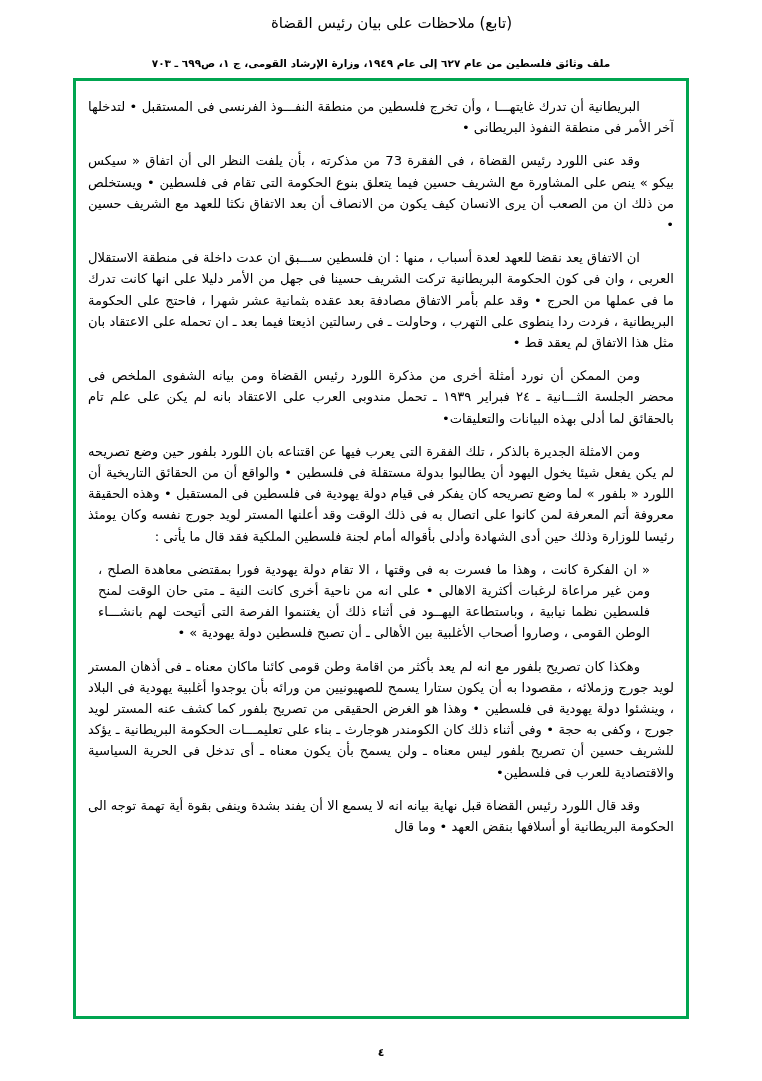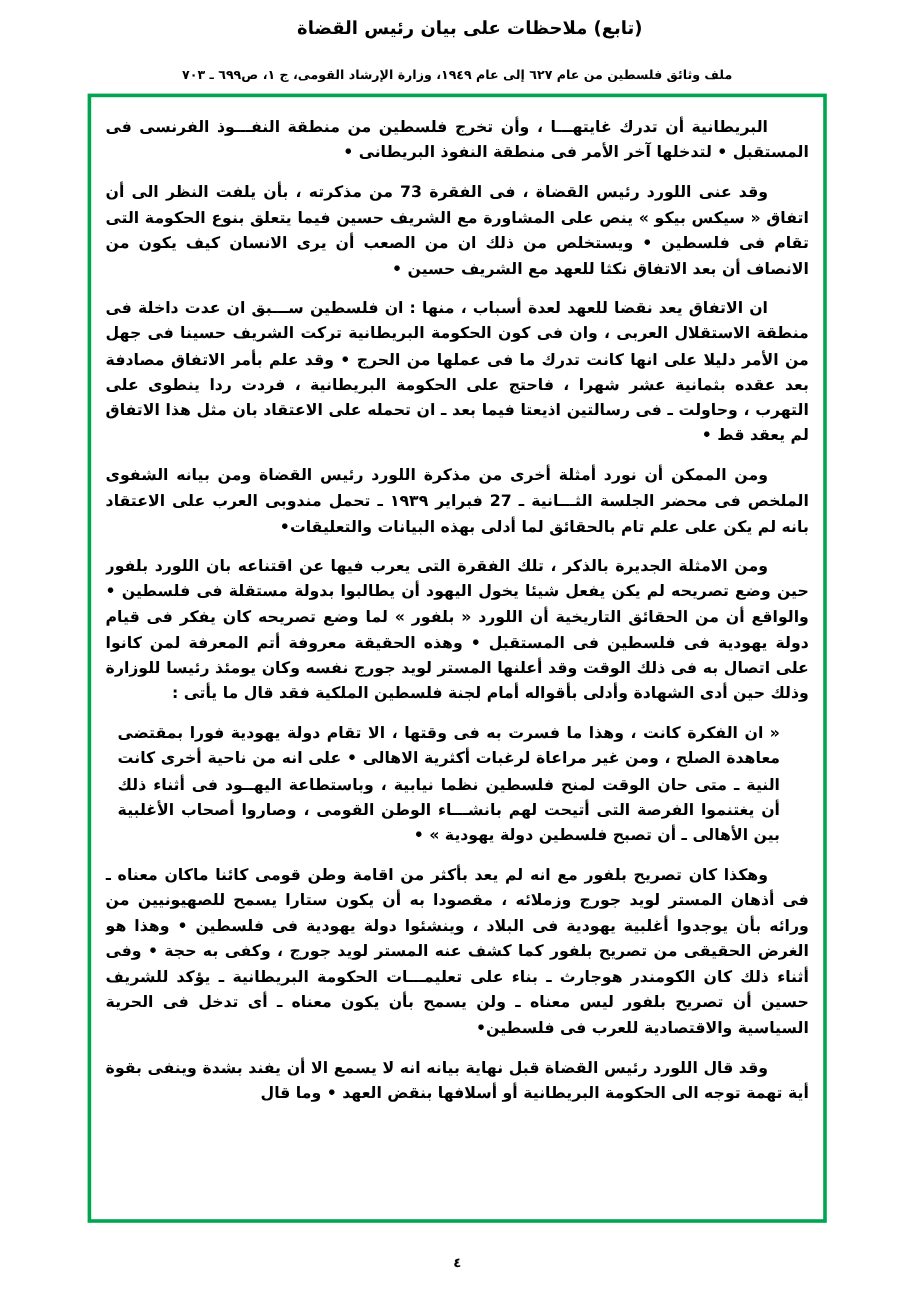--- a/index.html
+++ b/index.html
@@ -20,21 +20,21 @@
     height: 1081px;
     position: relative;
     box-sizing: border-box;
   }
   .header {
     text-align: center;
     padding-top: 14px;
   }
   .doc-title {
     font-size: 15px;
-    font-weight: bold;
+    font-weight: normal;
     letter-spacing: 0px;
     line-height: 1.3;
     direction: rtl;
     margin-left: 21px;
   }
   .doc-subtitle {
     font-size: 10.5px;
     font-weight: bold;
     margin-top: 23px;
     direction: rtl;
@@ -58,21 +58,20 @@
     text-align: justify;
     font-size: 13.1px;
     line-height: 1.62;
     overflow: hidden;
   }
   p.para {
     margin: 0 0 12px 0;
     text-indent: 34px;
     text-align: justify;
     text-align-last: right;
-    font-weight: bold;
   }
   p.para.quote {
     text-indent: 0;
     margin-right: 24px;
     margin-left: 10px;
   }
   p.para.last {
     margin-bottom: 0;
   }
   .page-number {
@@ -94,21 +93,21 @@
     <div class="doc-title">(تابع) ملاحظات على بيان رئيس القضاة</div>
     <div class="doc-subtitle">ملف وثائق فلسطين من عام ٦٢٧ إلى عام ١٩٤٩، وزارة الإرشاد القومى، ج ١، ص٦٩٩ ـ ٧٠٣</div>
   </div>
 
   <div class="frame"></div>
 
   <div class="content">
     <p class="para">البريطانية أن تدرك غايتهـــا ، وأن تخرج فلسطين من منطقة النفـــوذ الفرنسى فى المستقبل • لتدخلها آخر الأمر فى منطقة النفوذ البريطانى •</p>
     <p class="para">وقد عنى اللورد رئيس القضاة ، فى الفقرة 73 من مذكرته ، بأن يلفت النظر الى أن اتفاق « سيكس بيكو » ينص على المشاورة مع الشريف حسين فيما يتعلق بنوع الحكومة التى تقام فى فلسطين • ويستخلص من ذلك ان من الصعب أن يرى الانسان كيف يكون من الانصاف أن بعد الاتفاق نكثا للعهد مع الشريف حسين •</p>
     <p class="para">ان الاتفاق يعد نقضا للعهد لعدة أسباب ، منها : ان فلسطين ســـبق ان عدت داخلة فى منطقة الاستقلال العربى ، وان فى كون الحكومة البريطانية تركت الشريف حسينا فى جهل من الأمر دليلا على انها كانت تدرك ما فى عملها من الحرج • وقد علم بأمر الاتفاق مصادفة بعد عقده بثمانية عشر شهرا ، فاحتج على الحكومة البريطانية ، فردت ردا ينطوى على التهرب ، وحاولت ـ فى رسالتين اذيعتا فيما بعد ـ ان تحمله على الاعتقاد بان مثل هذا الاتفاق لم يعقد قط •</p>
-    <p class="para">ومن الممكن أن نورد أمثلة أخرى من مذكرة اللورد رئيس القضاة ومن بيانه الشفوى الملخص فى محضر الجلسة الثـــانية ـ 27 فبراير ١٩٣٩ ـ تحمل مندوبى العرب على الاعتقاد بانه لم يكن على علم تام بالحقائق لما أدلى بهذه البيانات والتعليقات•</p>
+    <p class="para">ومن الممكن أن نورد أمثلة أخرى من مذكرة اللورد رئيس القضاة ومن بيانه الشفوى الملخص فى محضر الجلسة الثـــانية ـ ٢٤ فبراير ١٩٣٩ ـ تحمل مندوبى العرب على الاعتقاد بانه لم يكن على علم تام بالحقائق لما أدلى بهذه البيانات والتعليقات•</p>
     <p class="para">ومن الامثلة الجديرة بالذكر ، تلك الفقرة التى يعرب فيها عن اقتناعه بان اللورد بلفور حين وضع تصريحه لم يكن يفعل شيئا يخول اليهود أن يطالبوا بدولة مستقلة فى فلسطين • والواقع أن من الحقائق التاريخية أن اللورد « بلفور » لما وضع تصريحه كان يفكر فى قيام دولة يهودية فى فلسطين فى المستقبل • وهذه الحقيقة معروفة أتم المعرفة لمن كانوا على اتصال به فى ذلك الوقت وقد أعلنها المستر لويد جورج نفسه وكان يومئذ رئيسا للوزارة وذلك حين أدى الشهادة وأدلى بأقواله أمام لجنة فلسطين الملكية فقد قال ما يأتى :</p>
     <p class="para quote">« ان الفكرة كانت ، وهذا ما فسرت به فى وقتها ، الا تقام دولة يهودية فورا بمقتضى معاهدة الصلح ، ومن غير مراعاة لرغبات أكثرية الاهالى • على انه من ناحية أخرى كانت النية ـ متى حان الوقت لمنح فلسطين نظما نيابية ، وباستطاعة اليهــود فى أثناء ذلك أن يغتنموا الفرصة التى أتيحت لهم بانشـــاء الوطن القومى ، وصاروا أصحاب الأغلبية بين الأهالى ـ أن تصبح فلسطين دولة يهودية » •</p>
     <p class="para">وهكذا كان تصريح بلفور مع انه لم يعد بأكثر من اقامة وطن قومى كائنا ماكان معناه ـ فى أذهان المستر لويد جورج وزملائه ، مقصودا به أن يكون ستارا يسمح للصهيونيين من ورائه بأن يوجدوا أغلبية يهودية فى البلاد ، وينشئوا دولة يهودية فى فلسطين • وهذا هو الغرض الحقيقى من تصريح بلفور كما كشف عنه المستر لويد جورج ، وكفى به حجة • وفى أثناء ذلك كان الكومندر هوجارث ـ بناء على تعليمـــات الحكومة البريطانية ـ يؤكد للشريف حسين أن تصريح بلفور ليس معناه ـ ولن يسمح بأن يكون معناه ـ أى تدخل فى الحرية السياسية والاقتصادية للعرب فى فلسطين•</p>
     <p class="para last">وقد قال اللورد رئيس القضاة قبل نهاية بيانه انه لا يسمع الا أن يفند بشدة وينفى بقوة أية تهمة توجه الى الحكومة البريطانية أو أسلافها بنقض العهد • وما قال</p>
   </div>
 
   <div class="page-number">٤</div>
 
 </div>
 

